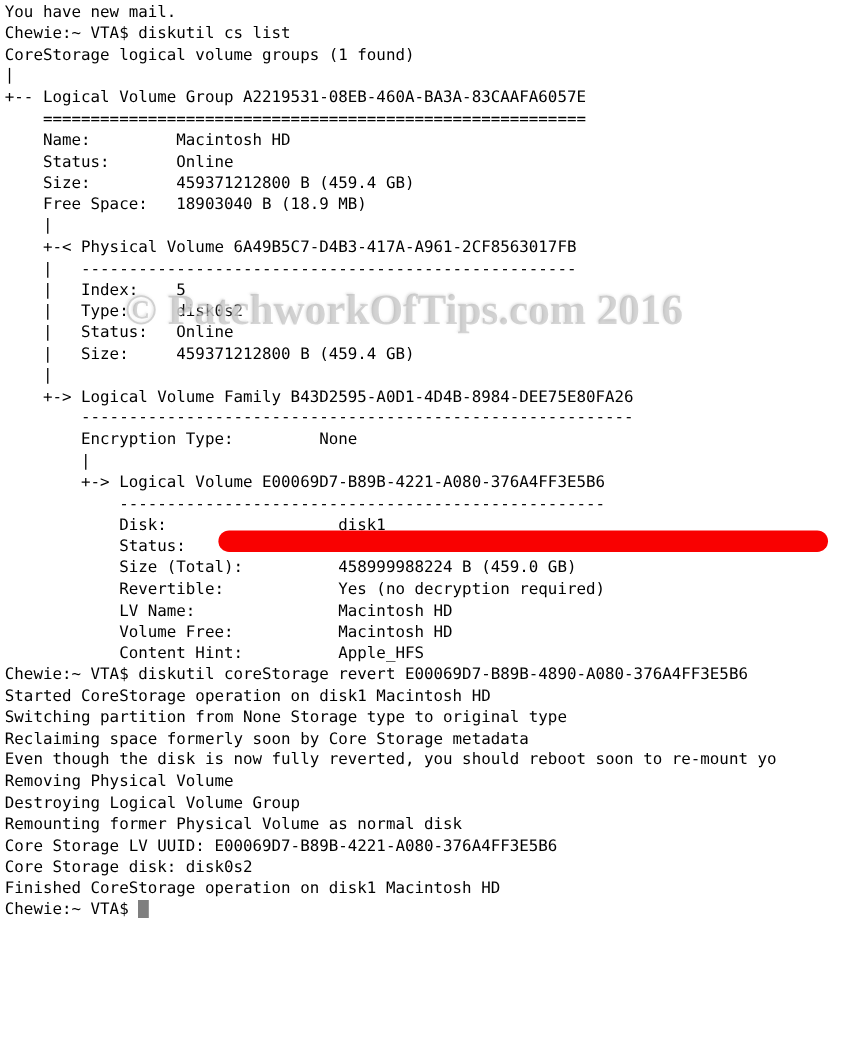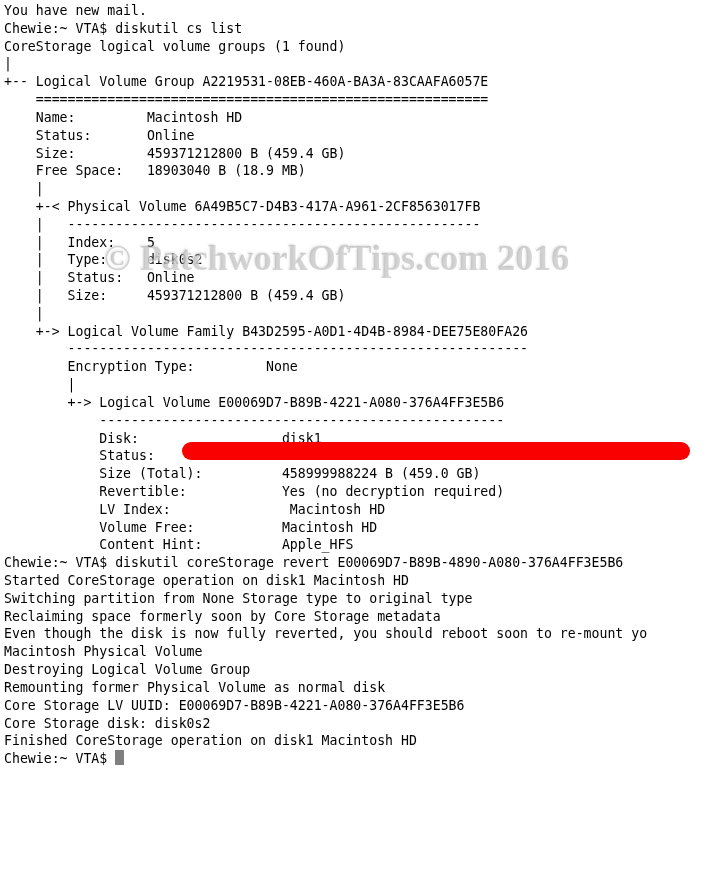--- a/index.html
+++ b/index.html
@@ -76,29 +76,29 @@
 <span>    +-&gt; Logical Volume Family B43D2595-A0D1-4D4B-8984-DEE75E80FA26</span>
 <span>        ----------------------------------------------------------</span>
 <span>        Encryption Type:         None</span>
 <span>        |</span>
 <span>        +-&gt; Logical Volume E00069D7-B89B-4221-A080-376A4FF3E5B6</span>
 <span>            ---------------------------------------------------</span>
 <span>            Disk:                  disk1</span>
 <span>            Status:                Online</span>
 <span>            Size (Total):          458999988224 B (459.0 GB)</span>
 <span>            Revertible:            Yes (no decryption required)</span>
-<span>            LV Index:               Macintosh HD</span>
+<span>            LV Name:               Macintosh HD</span>
 <span>            Volume Free:           Macintosh HD</span>
 <span>            Content Hint:          Apple_HFS</span>
 <span>Chewie:~ VTA$ </span><span>diskutil coreStorage revert E00069D7-B89B-4890-A080-376A4FF3E5B6</span>
 <span>Started CoreStorage operation on disk1 Macintosh HD</span>
 <span>Switching partition from None Storage type to original type</span>
 <span>Reclaiming space formerly soon by Core Storage metadata</span>
 <span>Even though the disk is now fully reverted, you should reboot soon to re-mount yo</span>
-<span>Macintosh Physical Volume</span>
+<span>Removing Physical Volume</span>
 <span>Destroying Logical Volume Group</span>
 <span>Remounting former Physical Volume as normal disk</span>
 <span>Core Storage LV UUID: E00069D7-B89B-4221-A080-376A4FF3E5B6</span>
 <span>Core Storage disk: disk0s2</span>
 <span>Finished CoreStorage operation on disk1 Macintosh HD</span>
 <span>Chewie:~ VTA$ </span><span class="cursor"></span></div>
 
 <div class="watermark">© PatchworkOfTips.com 2016</div>
 <div class="redbar"></div>
 

